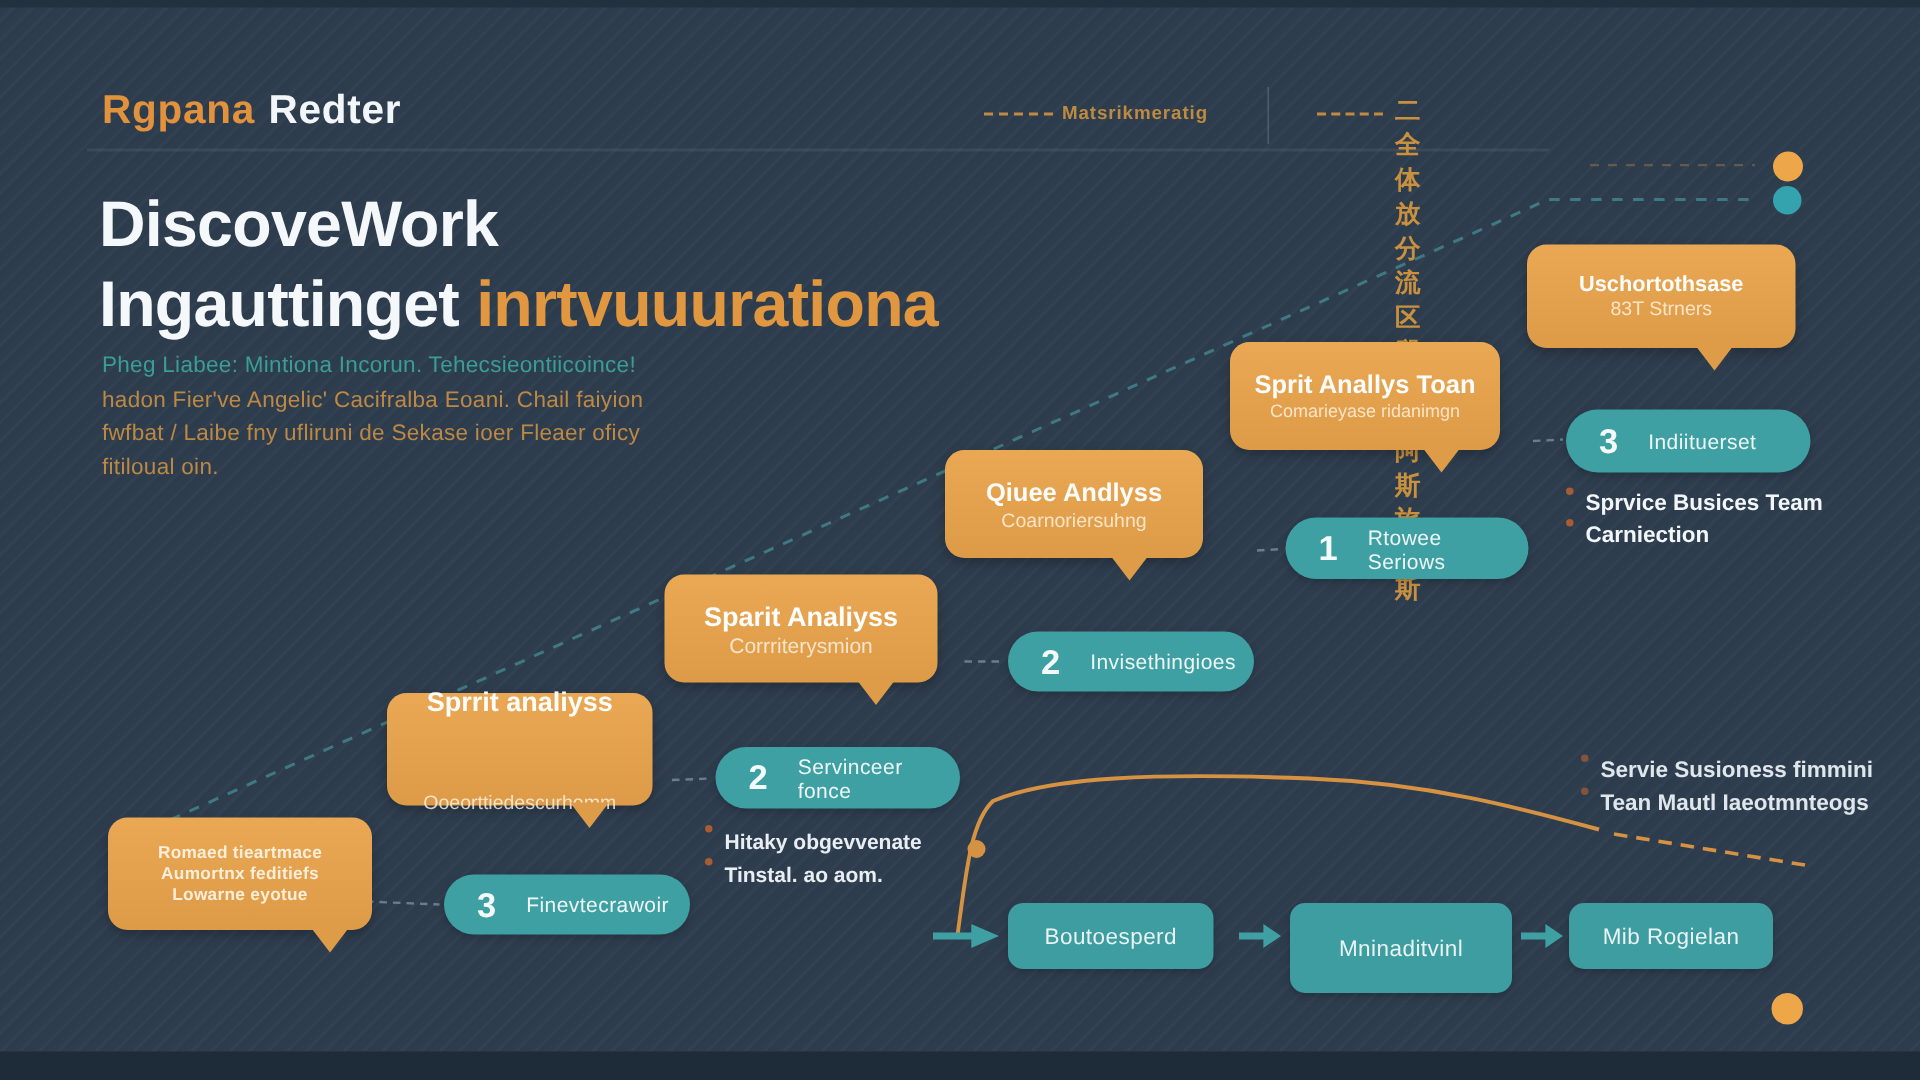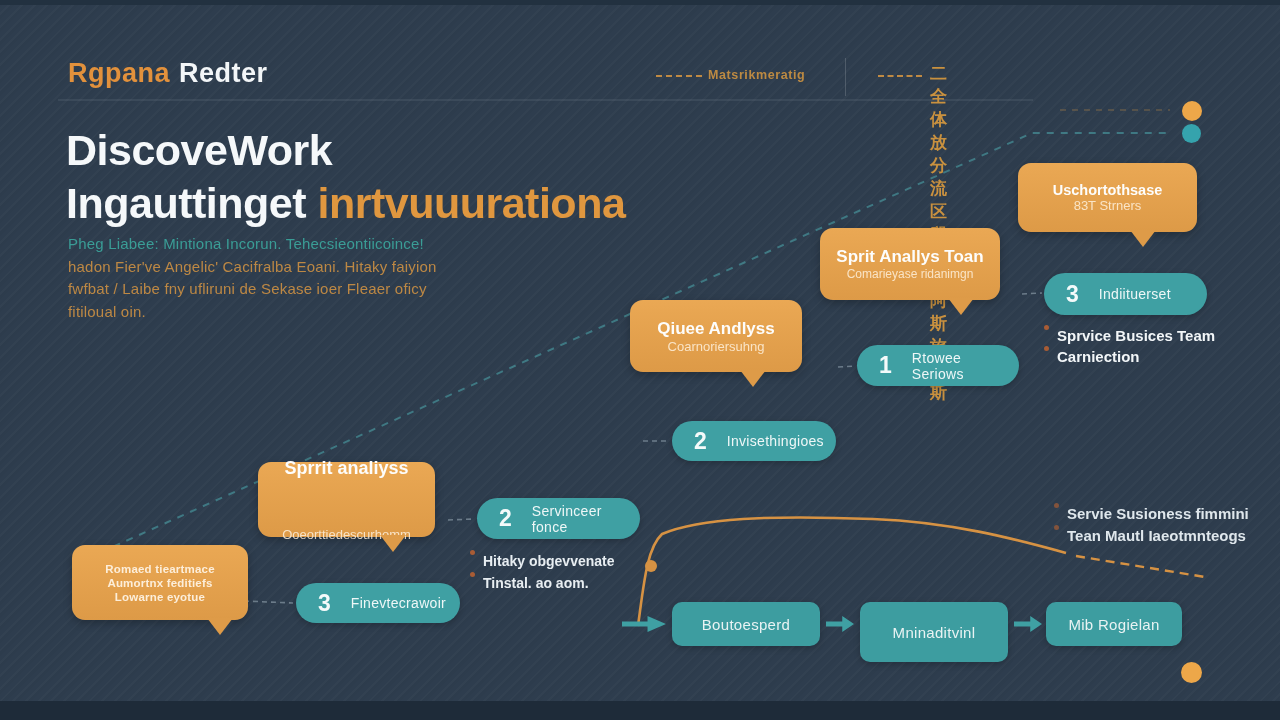--- a/index.html
+++ b/index.html
@@ -90,21 +90,21 @@
   <div class="title">
     <div>DiscoveWork</div>
     <div>
       <span>Ingauttinget</span>
       <span class="t-orange">inrtvuuurationa</span>
     </div>
   </div>
 
   <div class="intro">
     <div class="i-teal">Pheg Liabee: Mintiona Incorun. Tehecsieontiicoince!</div>
-    <div class="i-orange">hadon Fier've Angelic' Cacifralba Eoani. Hitaky faiyion</div>
+    <div class="i-orange">hadon Fier've Angelic' Cacifralba Eoani. Chail faiyion</div>
     <div class="i-orange">fwfbat / Laibe fny ufliruni de Sekase ioer Fleaer oficy</div>
     <div class="i-orange">fitiloual oin.</div>
   </div>
 
   <div class="legend">
     <div class="leg-dash" style="left:656px;top:75px;width:46px;"></div>
     <div class="leg-label1">Matsrikmeratig</div>
     <div class="leg-div"></div>
     <div class="leg-dash" style="left:878px;top:75px;width:44px;"></div>
     <div class="leg-label2">二全体放分流区腿 / 规阿斯旅条斯</div>
@@ -120,20 +120,25 @@
     <div class="bub-small">Lowarne eyotue</div>
     <div class="tail" style="left:135px;"></div>
   </div>
 
   <div class="bubble" style="left:258px;top:462px;width:177px;height:75px;gap:48px;">
     <div class="bub-title" style="font-size:18px;">Sprrit analiyss</div>
     <div class="bub-sub" style="font-size:13px;">Ooeorttiedescurhomm</div>
     <div class="tail" style="left:122px;"></div>
   </div>
 
+  <div class="bubble" style="left:443px;top:383px;width:182px;height:72px;">
+    <div class="bub-title" style="font-size:18px;">Sparit Analiyss</div>
+    <div class="bub-sub" style="font-size:14px;">Corrriterysmion</div>
+    <div class="tail" style="left:128px;"></div>
+  </div>
 
   <div class="bubble" style="left:630px;top:300px;width:172px;height:72px;">
     <div class="bub-title" style="font-size:17px;">Qiuee Andlyss</div>
     <div class="bub-sub" style="font-size:13px;">Coarnoriersuhng</div>
     <div class="tail" style="left:110px;"></div>
   </div>
 
   <div class="bubble" style="left:820px;top:228px;width:180px;height:72px;">
     <div class="bub-title" style="font-size:17px;">Sprit Anallys Toan</div>
     <div class="bub-sub" style="font-size:12px;">Comarieyase ridanimgn</div>
@@ -194,19 +199,19 @@
       <span class="bullet" style="opacity:.7;"></span>
       <span>Servie Susioness fimmini</span>
     </div>
     <div class="note-line">
       <span class="bullet" style="opacity:.7;"></span>
       <span>Tean Mautl Iaeotmnteogs</span>
     </div>
   </div>
 
   <div class="flow-arrow" style="left:622px;top:614px;width:44px;height:20px;"></div>
-  <div class="flow-btn" style="left:672px;top:602px;width:148px;height:44px;">Boutoesperd</div>
+  <div class="flow-btn" style="left:672px;top:602px;width:137px;height:44px;">Boutoesperd</div>
   <div class="flow-arrow" style="left:826px;top:614px;width:28px;height:20px;"></div>
   <div class="flow-btn" style="left:860px;top:602px;width:148px;height:60px;">Mninaditvinl</div>
   <div class="flow-arrow" style="left:1014px;top:614px;width:28px;height:20px;"></div>
   <div class="flow-btn" style="left:1046px;top:602px;width:136px;height:44px;">Mib Rogielan</div>
 
 </div>
 
 </body></html>

